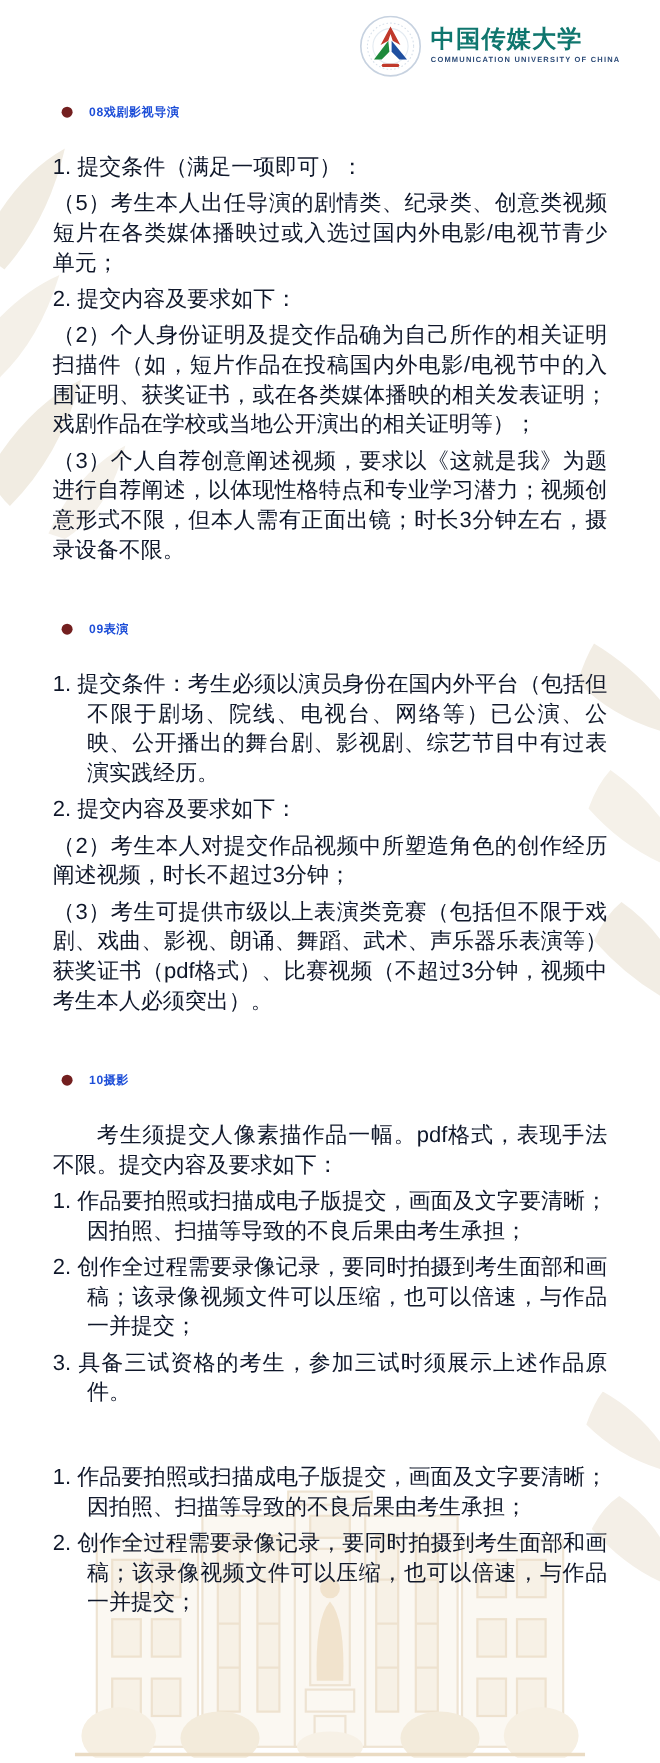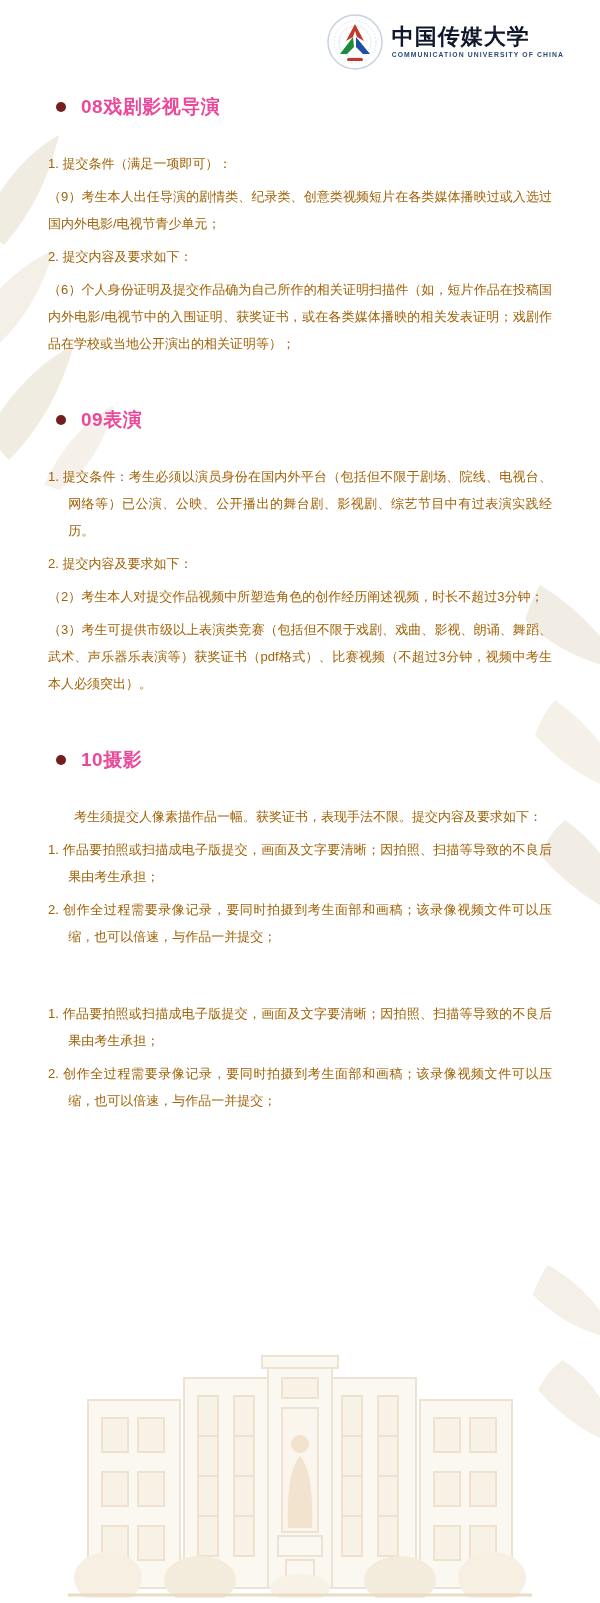--- a/index.html
+++ b/index.html
@@ -17,21 +17,21 @@
   .wm-building{left:68px;top:1352px;}
   
   .logo{
     position:absolute;top:14px;right:36px;z-index:2;
     display:flex;align-items:center;gap:9px;
   }
   .logo-emblem{width:56px;height:56px;flex:0 0 auto;}
   .logo-text{display:flex;flex-direction:column;line-height:1;}
   .logo-zh{
     font-family:"DejaVu Serif","Liberation Serif",serif;
-    font-weight:bold;font-size:22px;letter-spacing:1px;color:#0f172a;
+    font-weight:bold;font-size:22px;letter-spacing:1px;color:#0f766e;
     white-space:nowrap;
   }
   .logo-en{
     margin-top:5px;font-size:6.8px;letter-spacing:1.1px;color:#2b4a77;
     font-weight:bold;white-space:nowrap;
   }
   
   .content{
     position:relative;z-index:2;
     padding:94px 48px 0 48px;
@@ -40,26 +40,26 @@
   .doc-section:first-child{margin-top:0;}
   .section-heading{
     display:flex;align-items:center;gap:15px;
     margin:0 0 30px 8px;
   }
   .bullet{
     width:10px;height:10px;border-radius:50%;
     background:#731f1f;flex:0 0 auto;
   }
   .section-title{
-    margin:0;font-size:19px;font-weight:bold;color:#ec4899;
+    margin:0;font-size:11px;font-weight:bold;color:#1d4ed8;
     letter-spacing:0.5px;
   }
   .blk{
-    margin:6px 0;font-size:13px;line-height:27px;
-    text-align:justify;color:#a16207;
+    margin:6px 0;font-size:20px;line-height:27px;
+    text-align:justify;color:#0f172a;
   }
   .blk.hang{padding-left:1.55em;text-indent:-1.55em;}
   .blk.indent{text-indent:2em;}
 </style>
 </head>
 <body>
 
 <svg class="wm wm-leaves-left" width="160" height="360" viewBox="0 0 160 360">
   <g fill="#f1ece2">
     <path d="M10,90 Q40,30 85,5 Q70,70 30,115 Q15,105 10,90 Z"></path>
@@ -168,40 +168,42 @@
   </div>
 </header>
 
 <main class="content" id="doc-content">
     <section class="doc-section">
       <div class="section-heading">
         <span class="bullet"></span>
         <h2 class="section-title">08戏剧影视导演</h2>
       </div>
       <p class="blk item">1. 提交条件（满足一项即可）：</p>
-      <p class="blk para">（9）考生本人出任导演的剧情类、纪录类、创意类视频短片在各类媒体播映过或入选过国内外电影/电视节青少单元；</p>
+      <p class="blk para">（5）考生本人出任导演的剧情类、纪录类、创意类视频短片在各类媒体播映过或入选过国内外电影/电视节青少单元；</p>
       <p class="blk item">2. 提交内容及要求如下：</p>
-      <p class="blk para">（6）个人身份证明及提交作品确为自己所作的相关证明扫描件（如，短片作品在投稿国内外电影/电视节中的入围证明、获奖证书，或在各类媒体播映的相关发表证明；戏剧作品在学校或当地公开演出的相关证明等）；</p>
+      <p class="blk para">（2）个人身份证明及提交作品确为自己所作的相关证明扫描件（如，短片作品在投稿国内外电影/电视节中的入围证明、获奖证书，或在各类媒体播映的相关发表证明；戏剧作品在学校或当地公开演出的相关证明等）；</p>
+      <p class="blk para">（3）个人自荐创意阐述视频，要求以《这就是我》为题进行自荐阐述，以体现性格特点和专业学习潜力；视频创意形式不限，但本人需有正面出镜；时长3分钟左右，摄录设备不限。</p>
     </section>
     <section class="doc-section">
       <div class="section-heading">
         <span class="bullet"></span>
         <h2 class="section-title">09表演</h2>
       </div>
       <p class="blk hang">1. 提交条件：考生必须以演员身份在国内外平台（包括但不限于剧场、院线、电视台、网络等）已公演、公映、公开播出的舞台剧、影视剧、综艺节目中有过表演实践经历。</p>
       <p class="blk hang">2. 提交内容及要求如下：</p>
       <p class="blk para">（2）考生本人对提交作品视频中所塑造角色的创作经历阐述视频，时长不超过3分钟；</p>
       <p class="blk para">（3）考生可提供市级以上表演类竞赛（包括但不限于戏剧、戏曲、影视、朗诵、舞蹈、武术、声乐器乐表演等）获奖证书（pdf格式）、比赛视频（不超过3分钟，视频中考生本人必须突出）。</p>
     </section>
     <section class="doc-section">
       <div class="section-heading">
         <span class="bullet"></span>
         <h2 class="section-title">10摄影</h2>
       </div>
-      <p class="blk indent">考生须提交人像素描作品一幅。获奖证书，表现手法不限。提交内容及要求如下：</p>
+      <p class="blk indent">考生须提交人像素描作品一幅。pdf格式，表现手法不限。提交内容及要求如下：</p>
       <p class="blk hang">1. 作品要拍照或扫描成电子版提交，画面及文字要清晰；因拍照、扫描等导致的不良后果由考生承担；</p>
       <p class="blk hang">2. 创作全过程需要录像记录，要同时拍摄到考生面部和画稿；该录像视频文件可以压缩，也可以倍速，与作品一并提交；</p>
+      <p class="blk hang">3. 具备三试资格的考生，参加三试时须展示上述作品原件。</p>
     </section>
     <section class="doc-section">
       <p class="blk hang">1. 作品要拍照或扫描成电子版提交，画面及文字要清晰；因拍照、扫描等导致的不良后果由考生承担；</p>
       <p class="blk hang">2. 创作全过程需要录像记录，要同时拍摄到考生面部和画稿；该录像视频文件可以压缩，也可以倍速，与作品一并提交；</p>
     </section>
   </main>
 
 </body></html>

